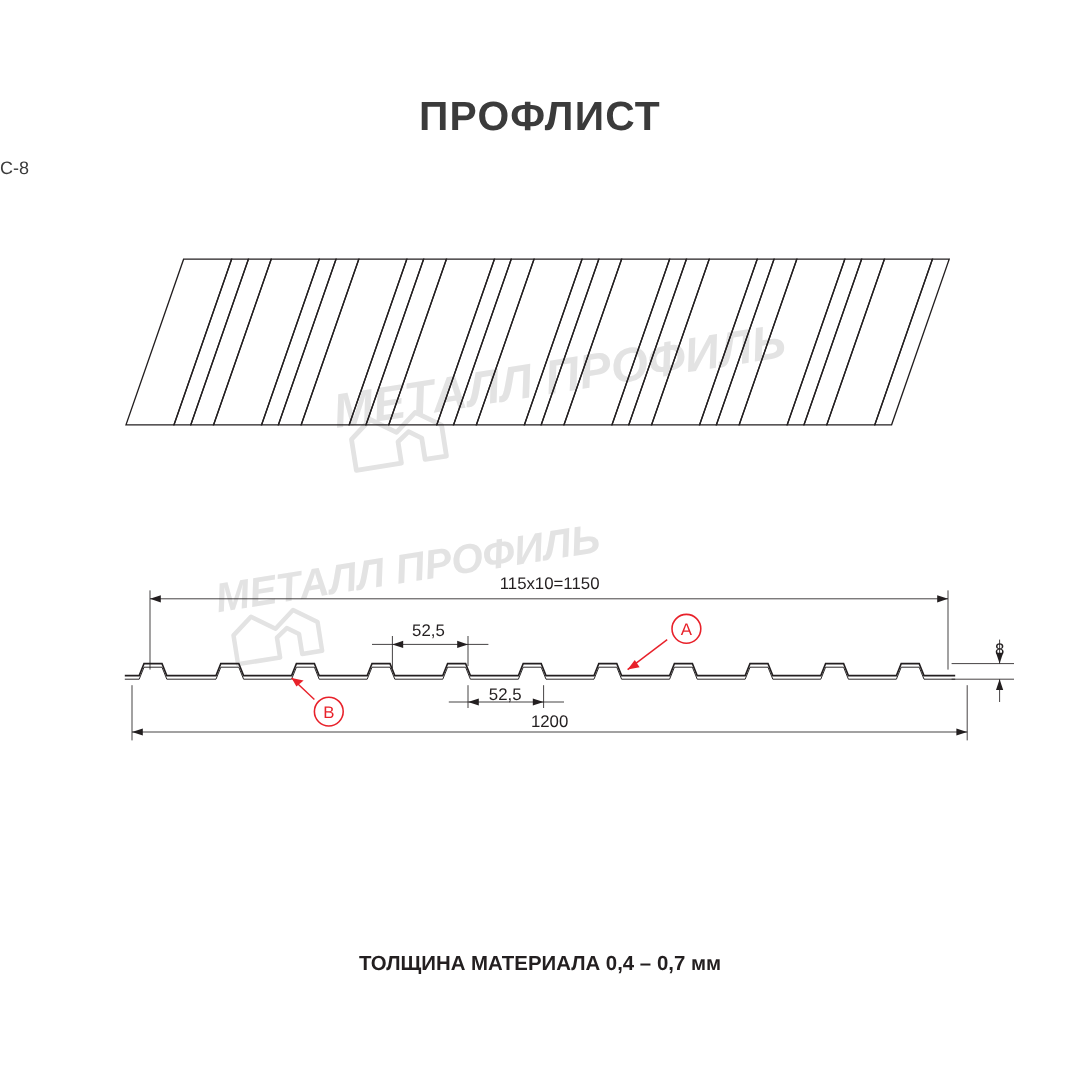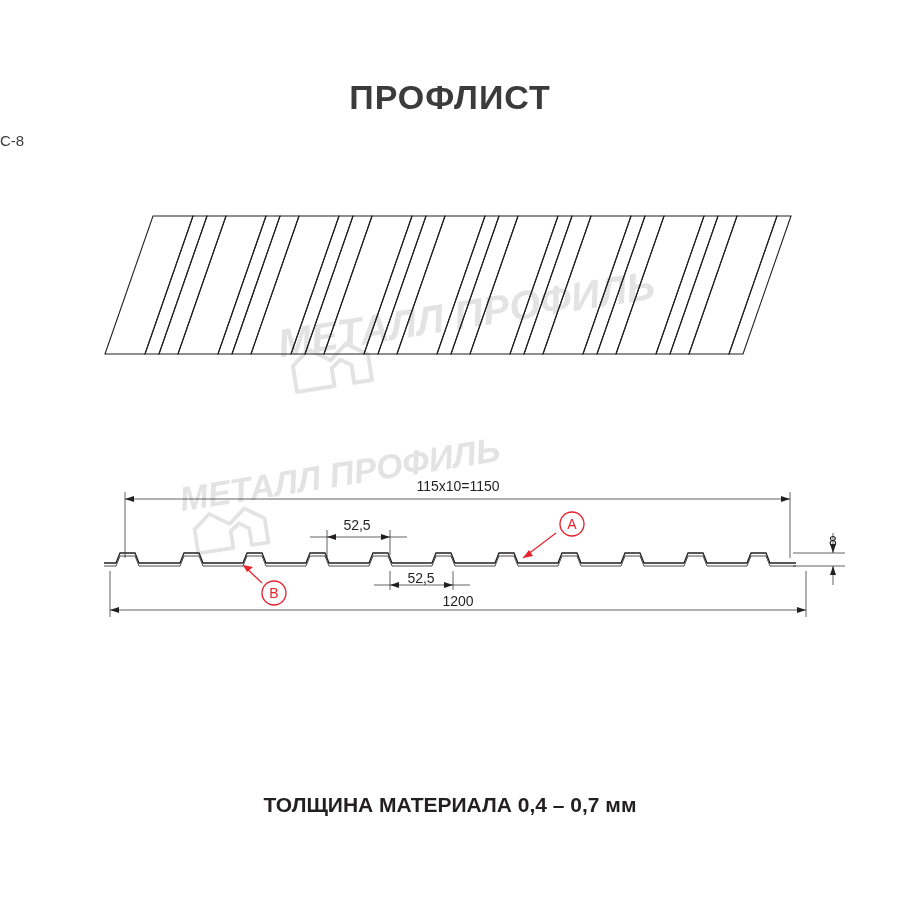--- a/index.html
+++ b/index.html
@@ -38,21 +38,21 @@
     width: 900px;
     font-size: 15px;
     color: #3b3b3b;
   }
   .footnote {
     position: absolute;
     top: 793px;
     left: 0;
     width: 900px;
     text-align: center;
-    font-size: 21px;
+    font-size: 17px;
     font-weight: bold;
     color: #231f20;
   }
   svg { display: block; }
   .draw {
     position: absolute;
     top: 5px;
     left: 0;
   }
   .wm {

